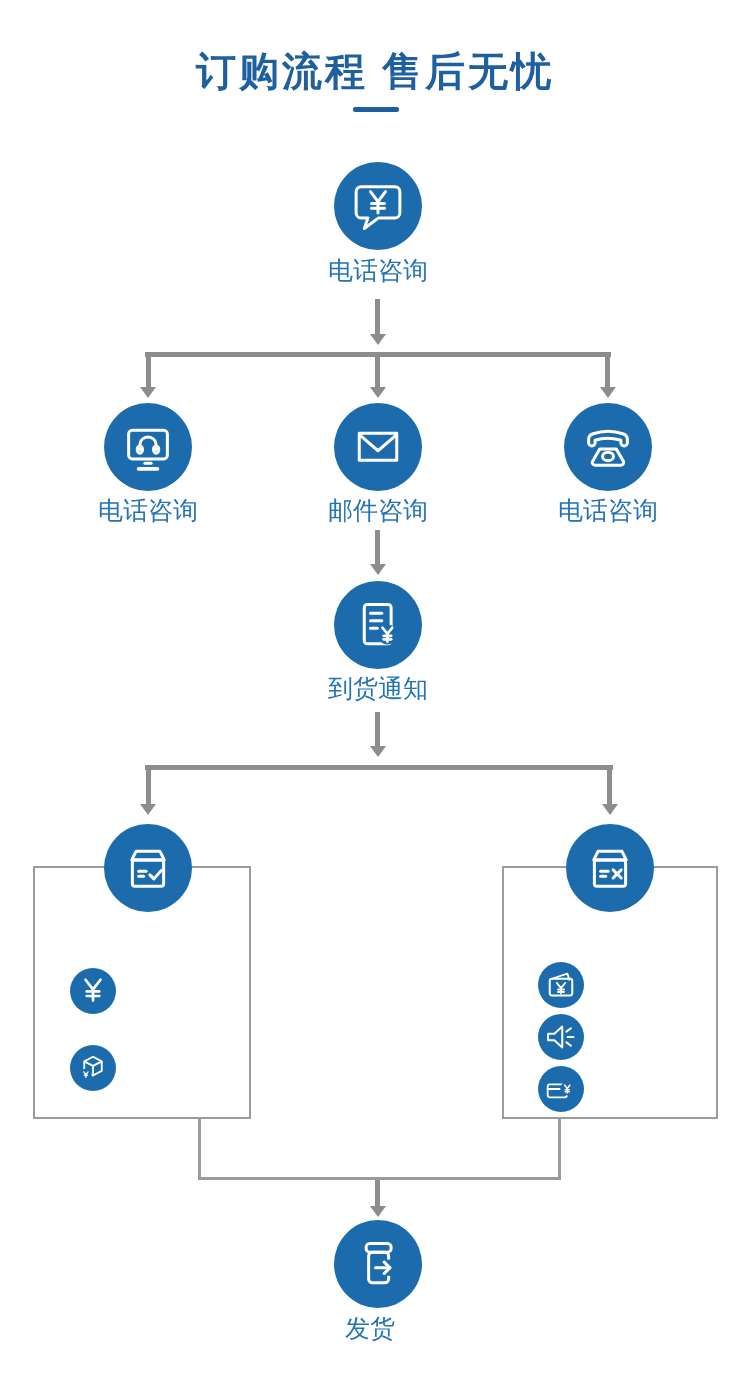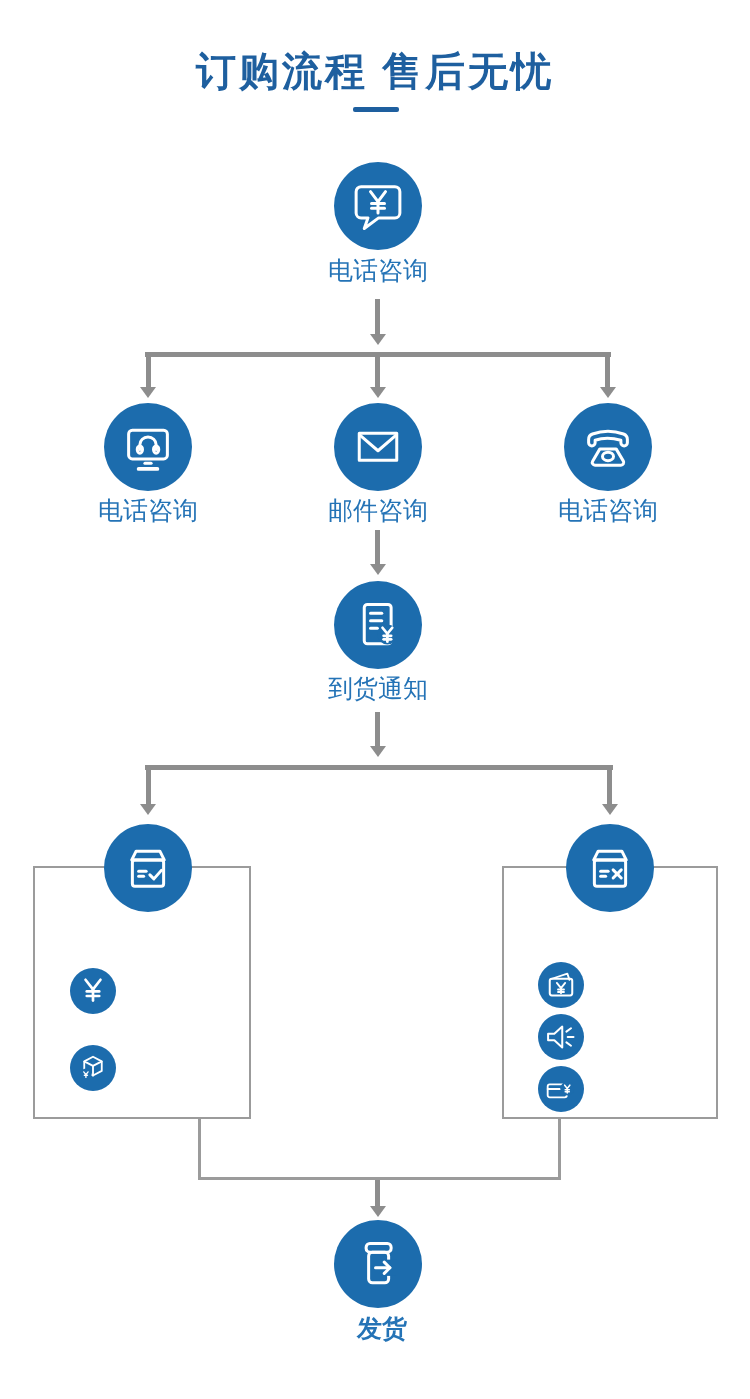--- a/index.html
+++ b/index.html
@@ -226,15 +226,15 @@
 
   <div class="big-circle" style="left:334px;top:1220px;">
     <svg viewBox="0 0 48 48" class="ic">
       <rect x="14.5" y="7.5" width="20" height="7" rx="3"></rect>
       <rect x="16.5" y="14.5" width="16" height="24.5" rx="3"></rect>
       <rect x="27" y="20.5" width="12" height="13" class="mask"></rect>
       <path d="M22 27h11.5"></path>
       <path d="M29 22.5l4.5 4.5-4.5 4.5"></path>
     </svg>
   </div>
-  <div class="node-label" style="left:272px;top:1312px;font-weight:bold;">发货</div>
+  <div class="node-label" style="left:260px;top:1312px;">发货</div>
 
 </div>
 
 </body></html>

